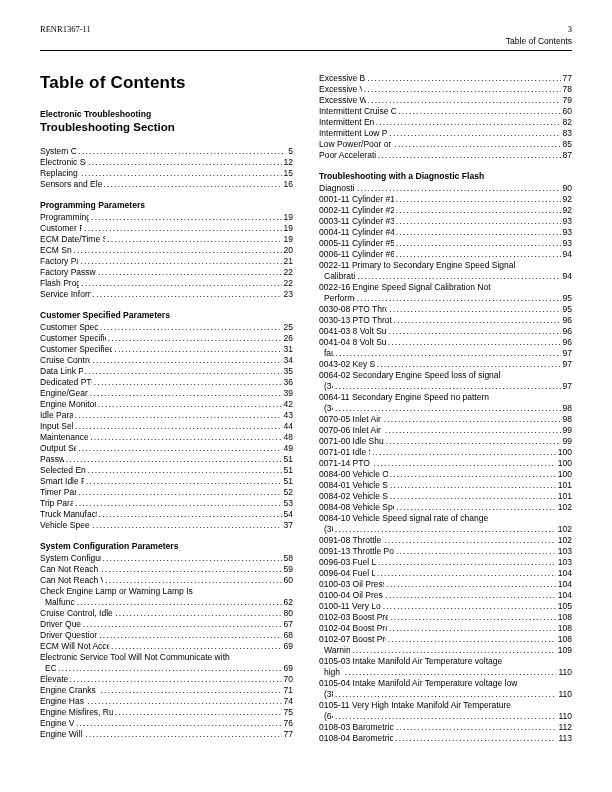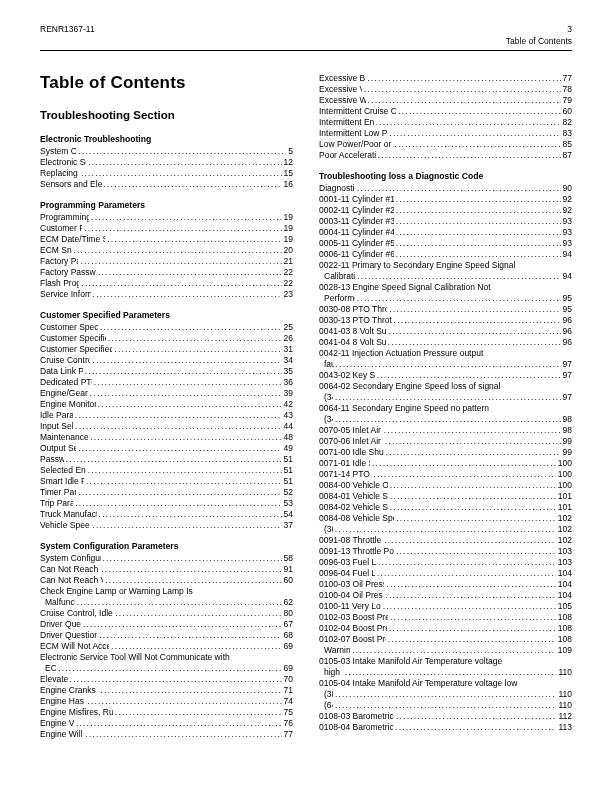--- a/index.html
+++ b/index.html
@@ -2,21 +2,21 @@
 <html><head>
 <meta charset="utf-8">
 <style>
   * { margin: 0; padding: 0; box-sizing: border-box; }
   html, body { background: #e8e8e8; }
   body { font-family: "Liberation Sans", sans-serif; color: #000; }
   .page {
     width: 612px; height: 792px; background: #ffffff; margin: 0 auto;
     padding: 24px 40px 28px 40px; overflow: hidden; position: relative;
   }
-  .hdr-row1 { display: flex; justify-content: space-between; align-items: center; font-size: 8.5px; }
+  .hdr-row1 { display: flex; justify-content: space-between; align-items: center; font-size: 8.5px; font-family: Liberation Serif, serif; }
   .hdr-row2 { text-align: right; font-size: 8.5px; margin-top: 2px; }
   .hdr-rule { border: none; border-top: 1.4px solid #000; margin-top: 4px; }
   .columns { display: flex; gap: 26px; margin-top: 22px; align-items: flex-start; }
   .col { width: 253px; flex: 0 0 253px; }
   .doc-title { font-size: 17px; font-weight: bold; margin: 0 0 16px 0; letter-spacing: 0.2px; }
   .toc-heading { white-space: nowrap; }
   .toc-heading.section { font-size: 11.5px; font-weight: bold; margin: 0 0 13px 0; }
   .toc-heading.sub { font-size: 8.6px; font-weight: bold; margin: 10px 0 1px 0; line-height: 11px; }
   .toc-entry { font-size: 8.5px; line-height: 11px; }
   .entry-line { white-space: nowrap; overflow: hidden; }
@@ -43,22 +43,22 @@
     <div class="hdr-row2">
       <span>Table of Contents</span>
     </div>
     <hr class="hdr-rule">
   </header>
 
   <div class="columns">
     <div class="col">
       <h1 class="doc-title">Table of Contents</h1>
       <div>
+          <div class="toc-heading sub">Electronic Troubleshooting</div>
           <div class="toc-heading section">Troubleshooting Section</div>
-          <div class="toc-heading sub">Electronic Troubleshooting</div>
           <div class="toc-entry">
             <div class="entry-last">
               <span class="lbl">System Overview</span>
               <span class="dots"></span>
               <span class="pg">5</span>
             </div>
           </div>
           <div class="toc-entry">
             <div class="entry-last">
               <span class="lbl">Electronic Service Tools</span>
@@ -276,21 +276,21 @@
             <div class="entry-last">
               <span class="lbl">System Configuration Parameters</span>
               <span class="dots"></span>
               <span class="pg">58</span>
             </div>
           </div>
           <div class="toc-entry">
             <div class="entry-last">
               <span class="lbl">Can Not Reach Top Engine RPM</span>
               <span class="dots"></span>
-              <span class="pg">91</span>
+              <span class="pg">59</span>
             </div>
           </div>
           <div class="toc-entry">
             <div class="entry-last">
               <span class="lbl">Can Not Reach Vehicle Speed Limit</span>
               <span class="dots"></span>
               <span class="pg">60</span>
             </div>
           </div>
           <div class="toc-entry">
@@ -432,21 +432,21 @@
               <span class="pg">85</span>
             </div>
           </div>
           <div class="toc-entry">
             <div class="entry-last">
               <span class="lbl">Poor Acceleration or Response</span>
               <span class="dots"></span>
               <span class="pg">87</span>
             </div>
           </div>
-          <div class="toc-heading sub">Troubleshooting loss a Diagnostic Code</div>
+          <div class="toc-heading sub">Troubleshooting with a Diagnostic Flash</div>
           <div class="toc-entry">
             <div class="entry-last">
               <span class="lbl">Diagnostic Codes</span>
               <span class="dots"></span>
               <span class="pg">90</span>
             </div>
           </div>
           <div class="toc-entry">
             <div class="entry-last">
               <span class="lbl">0001-11 Cylinder #1 Injector current fault (72)</span>
@@ -491,21 +491,21 @@
           </div>
           <div class="toc-entry">
             <div class="entry-line">0022-11 Primary to Secondary Engine Speed Signal</div>
             <div class="entry-last cont">
               <span class="lbl">Calibration (42)</span>
               <span class="dots"></span>
               <span class="pg">94</span>
             </div>
           </div>
           <div class="toc-entry">
-            <div class="entry-line">0028-13 Engine Speed Signal Calibration Not</div>
+            <div class="entry-line">0022-16 Engine Speed Signal Calibration Not</div>
             <div class="entry-last cont">
               <span class="lbl">Performed (42)</span>
               <span class="dots"></span>
               <span class="pg">95</span>
             </div>
           </div>
           <div class="toc-entry">
             <div class="entry-last">
               <span class="lbl">0030-08 PTO Throttle signal invalid (29)</span>
               <span class="dots"></span>
@@ -527,21 +527,20 @@
             </div>
           </div>
           <div class="toc-entry">
             <div class="entry-last">
               <span class="lbl">0041-04 8 Volt Supply voltage low (21)</span>
               <span class="dots"></span>
               <span class="pg">96</span>
             </div>
           </div>
           <div class="toc-entry">
-            <div class="entry-line">0042-11 Injection Actuation Pressure output</div>
             <div class="entry-last cont">
               <span class="lbl">fault</span>
               <span class="dots"></span>
               <span class="pg">97</span>
             </div>
           </div>
           <div class="toc-entry">
             <div class="entry-last">
               <span class="lbl">0043-02 Key Switch Fault (71)</span>
               <span class="dots"></span>
@@ -621,20 +620,21 @@
             </div>
           </div>
           <div class="toc-entry">
             <div class="entry-last">
               <span class="lbl">0084-08 Vehicle Speed signal out of range (36)</span>
               <span class="dots"></span>
               <span class="pg">102</span>
             </div>
           </div>
           <div class="toc-entry">
+            <div class="entry-line">0084-10 Vehicle Speed signal rate of change</div>
             <div class="entry-last cont">
               <span class="lbl">(36)</span>
               <span class="dots"></span>
               <span class="pg">102</span>
             </div>
           </div>
           <div class="toc-entry">
             <div class="entry-last">
               <span class="lbl">0091-08 Throttle Position Invalid (32)</span>
               <span class="dots"></span>
@@ -721,20 +721,21 @@
           </div>
           <div class="toc-entry">
             <div class="entry-line">0105-04 Intake Manifold Air Temperature voltage low</div>
             <div class="entry-last cont">
               <span class="lbl">(38)</span>
               <span class="dots"></span>
               <span class="pg">110</span>
             </div>
           </div>
           <div class="toc-entry">
+            <div class="entry-line">0105-11 Very High Intake Manifold Air Temperature</div>
             <div class="entry-last cont">
               <span class="lbl">(64)</span>
               <span class="dots"></span>
               <span class="pg">110</span>
             </div>
           </div>
           <div class="toc-entry">
             <div class="entry-last">
               <span class="lbl">0108-03 Barometric Pressure voltage high (26)</span>
               <span class="dots"></span>

